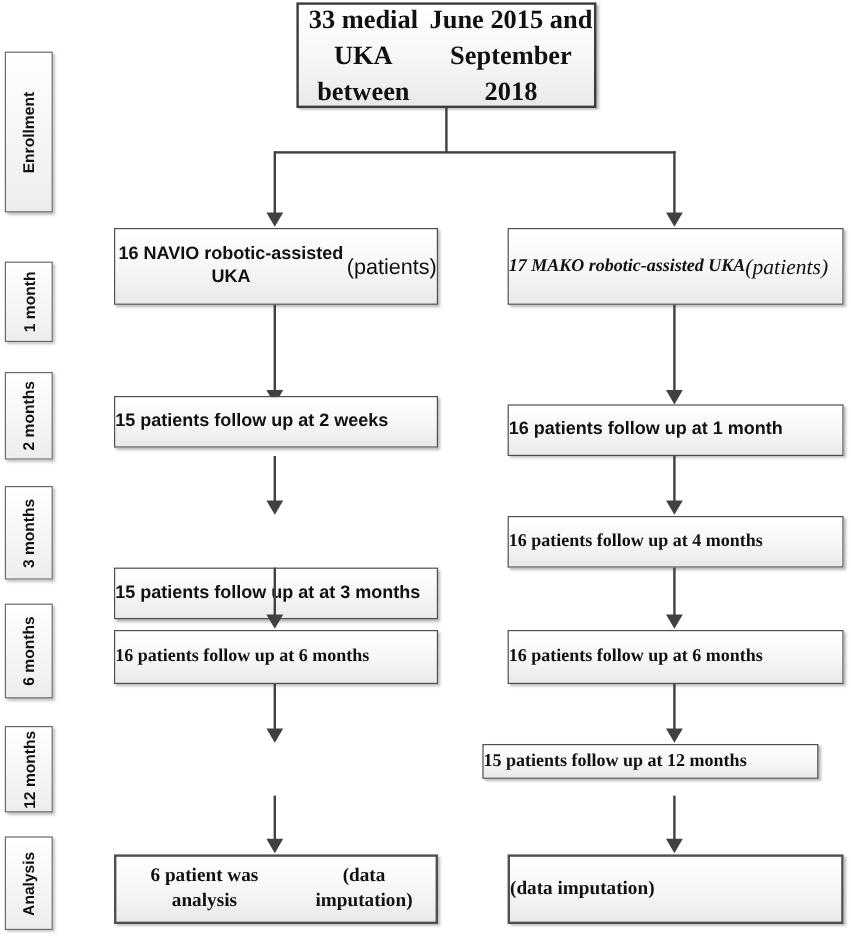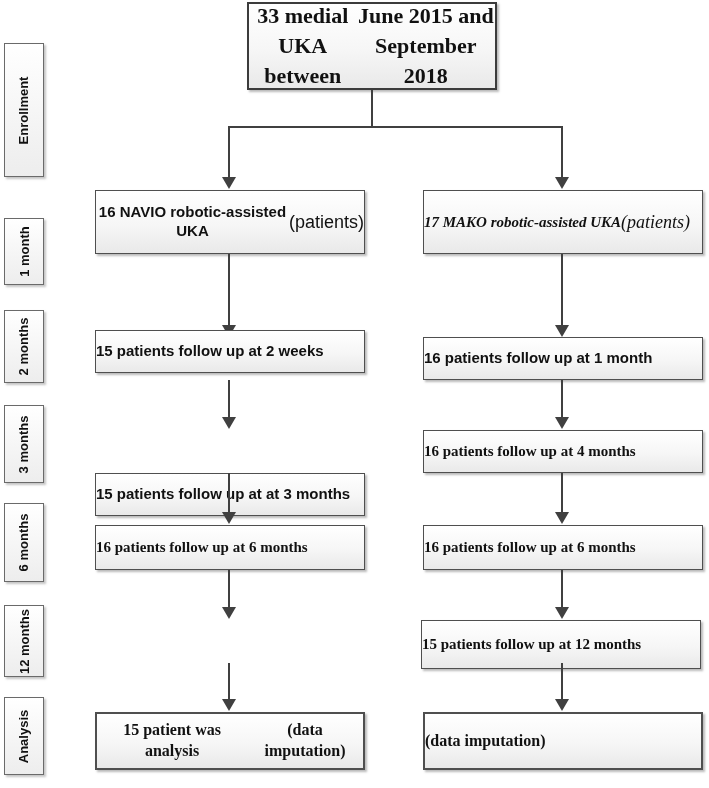--- a/index.html
+++ b/index.html
@@ -95,21 +95,21 @@
   <div class="box serif fu" style="left:95px;top:525px;width:270px;height:45px;">
     <div>16 patients follow up at 6 months</div>
   </div>
 
   <div class="vline" style="left:228px;top:570px;height:38px;"></div>
   <div class="ah" style="left:222px;top:607px;"></div>
 
   <div class="vline" style="left:228px;top:663px;height:37px;"></div>
   <div class="ah" style="left:222px;top:699px;"></div>
   <div class="box serif an" style="left:95px;top:712px;width:270px;height:58px;border-width:2px;">
-    <div>15 patient was analysis</div>
+    <div>6 patient was analysis</div>
     <div>(data imputation)</div>
   </div>
 
   <div class="box serif" style="left:423px;top:190px;width:280px;height:64px;font-style:italic;">
     <div class="arm-line1">17 MAKO robotic-assisted UKA</div>
     <div class="arm-line2">(patients)</div>
   </div>
 
   <div class="vline" style="left:561px;top:254px;height:72px;"></div>
   <div class="ah" style="left:555px;top:325px;"></div>
@@ -124,21 +124,21 @@
   </div>
 
   <div class="vline" style="left:561px;top:473px;height:40px;"></div>
   <div class="ah" style="left:555px;top:512px;"></div>
   <div class="box serif fu" style="left:423px;top:525px;width:280px;height:45px;">
     <div>16 patients follow up at 6 months</div>
   </div>
 
   <div class="vline" style="left:561px;top:570px;height:38px;"></div>
   <div class="ah" style="left:555px;top:607px;"></div>
-  <div class="box serif fu" style="left:421px;top:620px;width:280px;height:49px;">
+  <div class="box serif fu" style="left:402px;top:620px;width:280px;height:29px;">
     <div>15 patients follow up at 12 months</div>
   </div>
 
   <div class="vline" style="left:561px;top:663px;height:37px;"></div>
   <div class="ah" style="left:555px;top:699px;"></div>
   <div class="box serif an" style="left:423px;top:712px;width:280px;height:58px;border-width:2px;">
     <div>(data imputation)</div>
   </div>
 
 </div>

